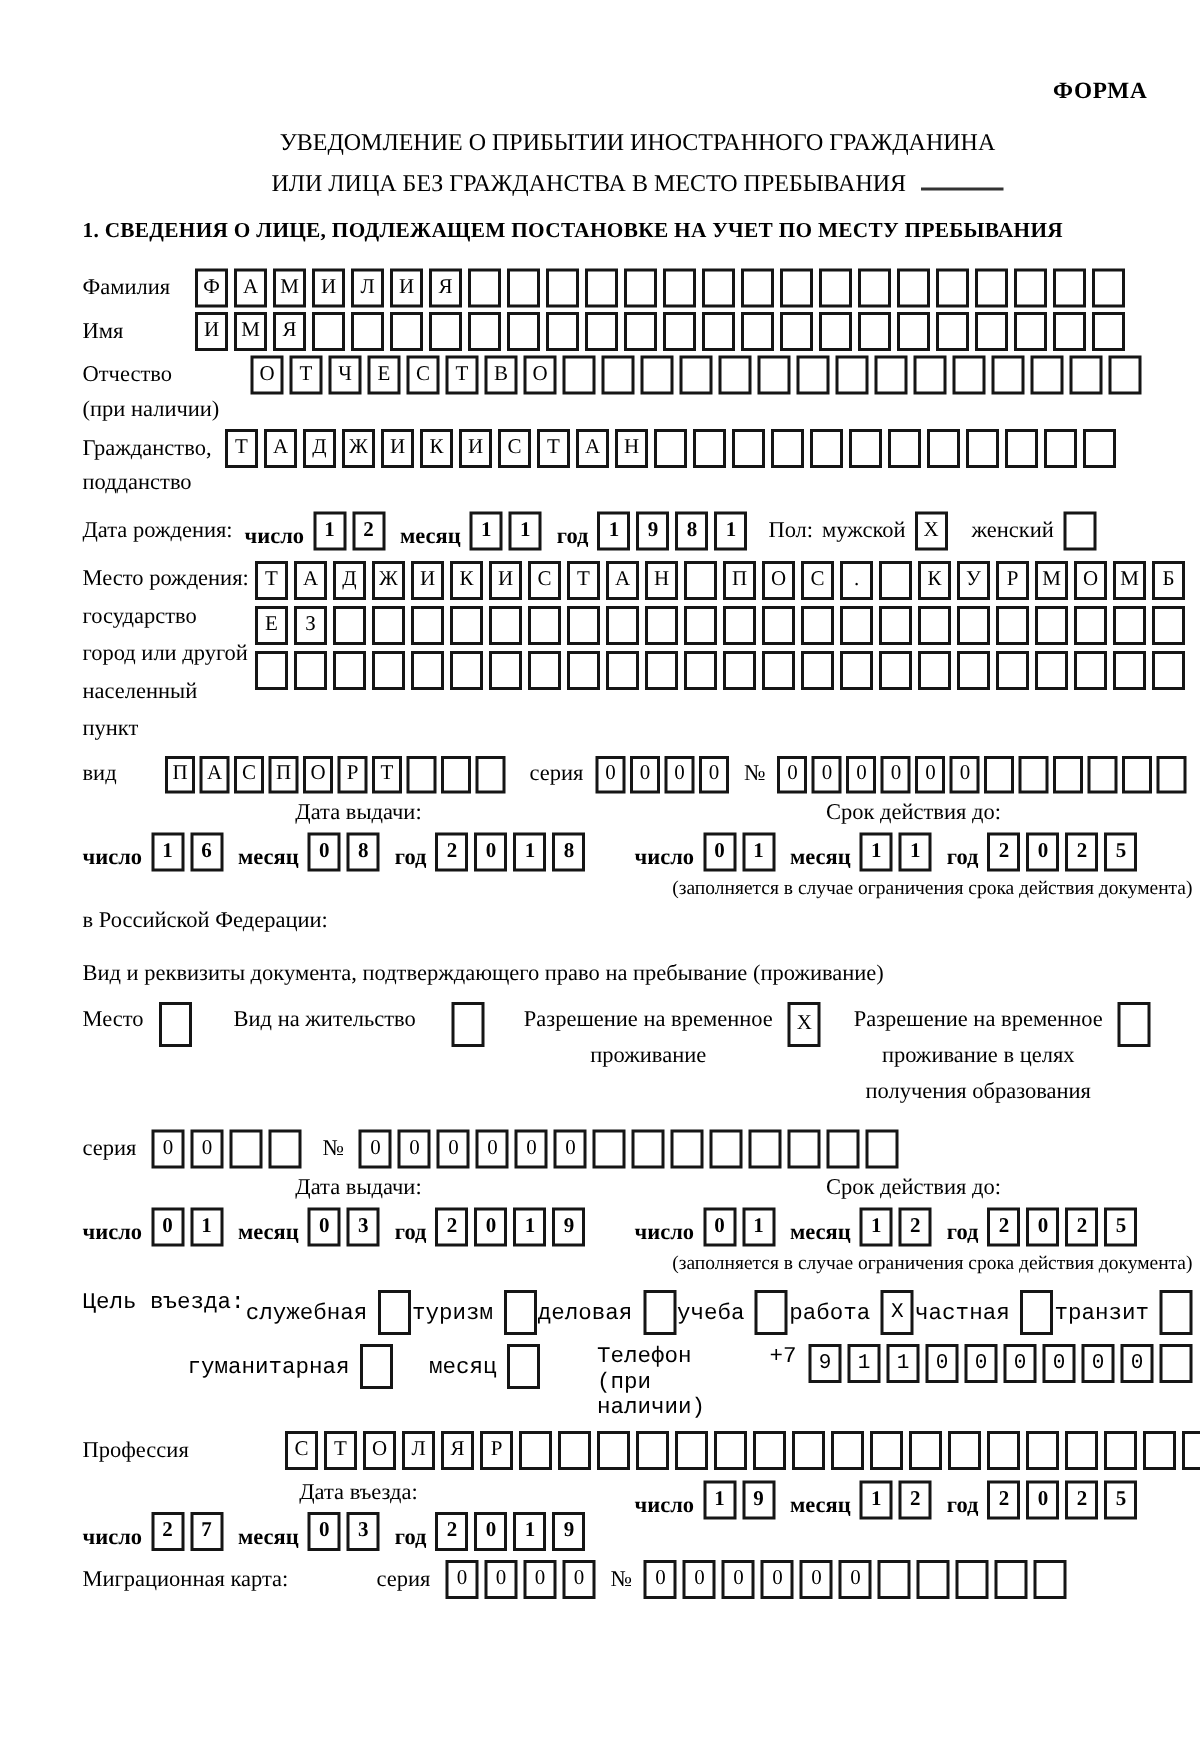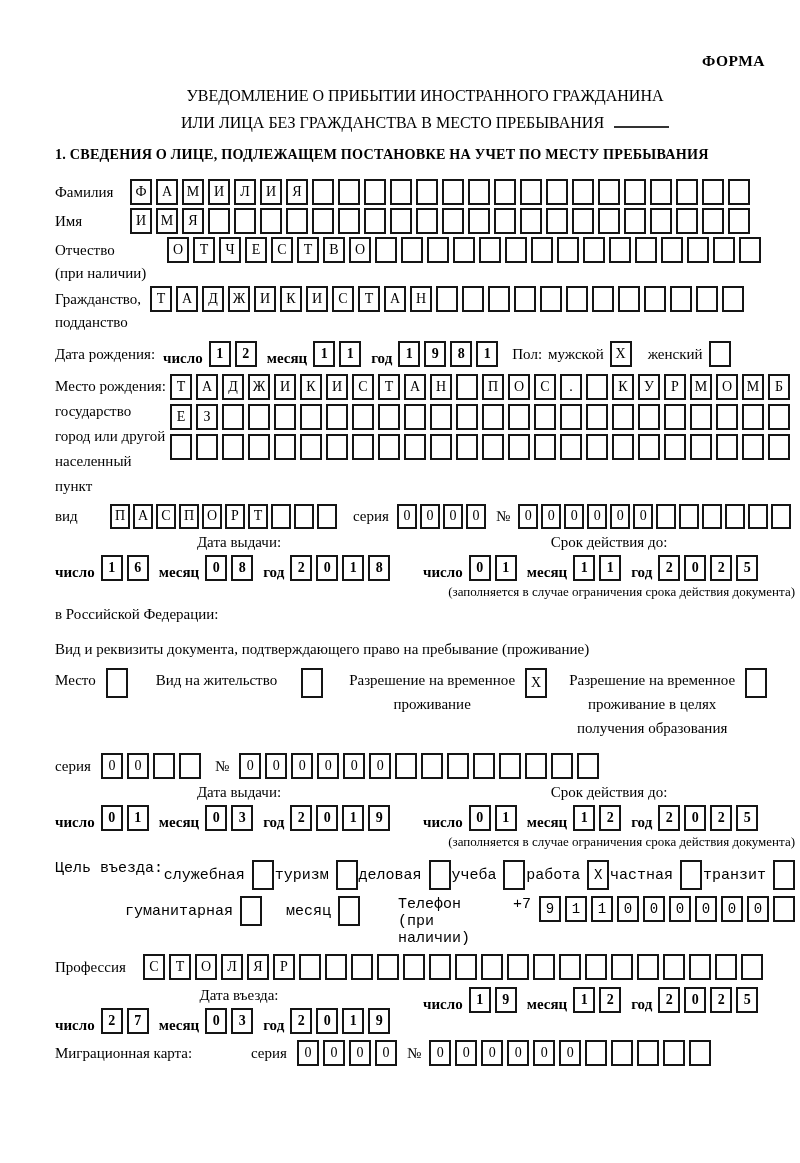--- a/index.html
+++ b/index.html
@@ -551,21 +551,21 @@
         <span class="cell">0</span>
         <span class="cell">0</span>
         <span class="cell">0</span>
         <span class="cell">0</span>
         <span class="cell">0</span>
         <span class="cell">0</span>
         <span class="cell"></span>
       </div>
   </div>
 
-  <div class="frow" style="margin-top:7px; ">
+  <div class="frow" style="margin-top:7px; gap:47px;">
     <div class="flabel" style="width:88px;">Профессия</div>
     <div class="cells">
         <span class="cell">С</span>
         <span class="cell">Т</span>
         <span class="cell">О</span>
         <span class="cell">Л</span>
         <span class="cell">Я</span>
         <span class="cell">Р</span>
         <span class="cell"></span>
         <span class="cell"></span>

